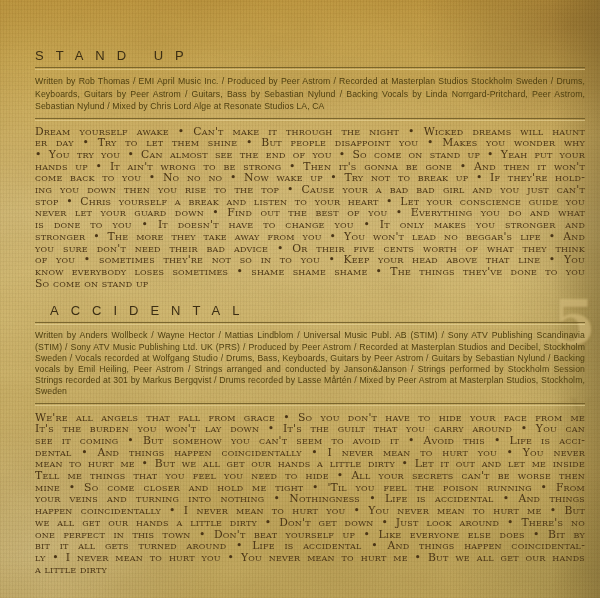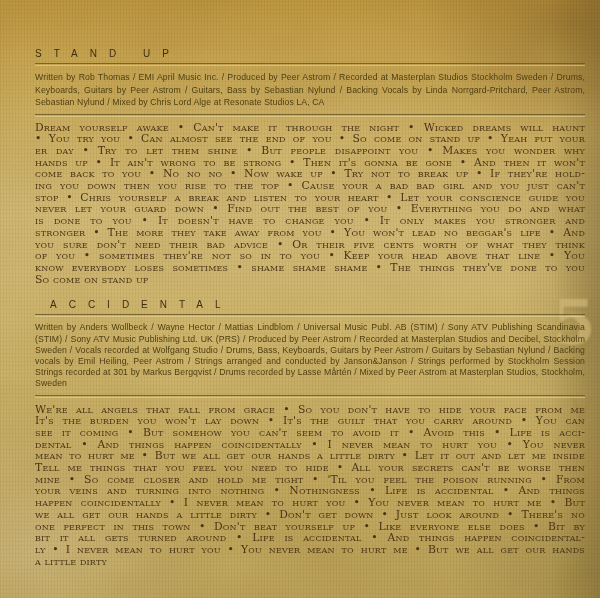--- a/index.html
+++ b/index.html
@@ -52,21 +52,21 @@
     filter: blur(1px);
     pointer-events: none;
   }
 
   .content {
     position: absolute; left: 35px; top: 0; width: 550px;
   }
 
   .song-title {
     font-family: "Liberation Sans", sans-serif;
-    font-size: 10px;
+    font-size: 13px;
     letter-spacing: 12px;
     color: #3c2e14;
     white-space: nowrap;
   }
   .title-1 { margin-top: 48px; }
   .title-2 { margin-top: 14px; margin-left: 15px; }
 
   .rule {
     height: 1px;
     border-top: 1px solid rgba(104, 85, 34, 0.8);
@@ -129,22 +129,22 @@
 
   <div class="content">
 
     <div class="song-section">
       <div class="song-title title-1">STAND UP</div>
       <div class="rule rule-a"></div>
       <div class="credits credits-1">Written by Rob Thomas / EMI April Music Inc. / Produced by Peer Astrom / Recorded at Masterplan Studios Stockholm Sweden / Drums, Keyboards, Guitars by Peer Astrom / Guitars, Bass by Sebastian Nylund / Backing Vocals by Linda Norrgard-Pritchard, Peer Astrom, Sebastian Nylund / Mixed by Chris Lord Alge at Resonate Studios LA, CA</div>
       <div class="rule rule-b"></div>
       <div class="lyrics lyrics-1">
           <div class="line">Dream yourself awake • Can't make it through the night • Wicked dreams will haunt</div>
+          <div class="line">er day • Try to let them shine •  But people disappoint you • Makes you wonder why</div>
           <div class="line">• You try you  • Can almost see the end of you • So come on stand up • Yeah put your</div>
-          <div class="line">er day • Try to let them shine •  But people disappoint you • Makes you wonder why</div>
           <div class="line">hands up • It ain't wrong to be strong • Then it's gonna be gone • And then it won't</div>
           <div class="line">come back to you • No no no • Now wake up • Try not to break up • If they're hold-</div>
           <div class="line">ing you down then you rise to the top • Cause your a bad bad girl and you just can't</div>
           <div class="line">stop • Chris yourself a break and listen to your heart • Let your conscience guide you</div>
           <div class="line">never let your guard down • Find out the best of you • Everything you do and what</div>
           <div class="line">is done to you •  It doesn't have to change you • It only makes you stronger and</div>
           <div class="line">stronger • The more they take away from you • You won't lead no beggar's life • And</div>
           <div class="line">you sure don't need their bad advice • Or their five cents worth of what they think</div>
           <div class="line">of you • sometimes they're not so in to you • Keep your head above that line • You</div>
           <div class="line">know everybody loses sometimes • shame shame shame • The things they've done to you</div>

